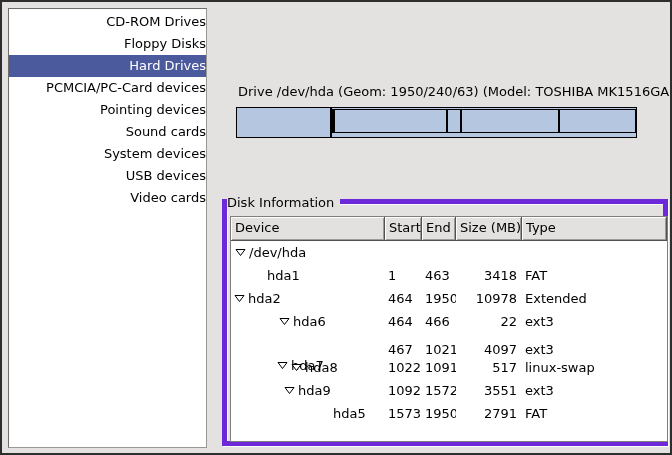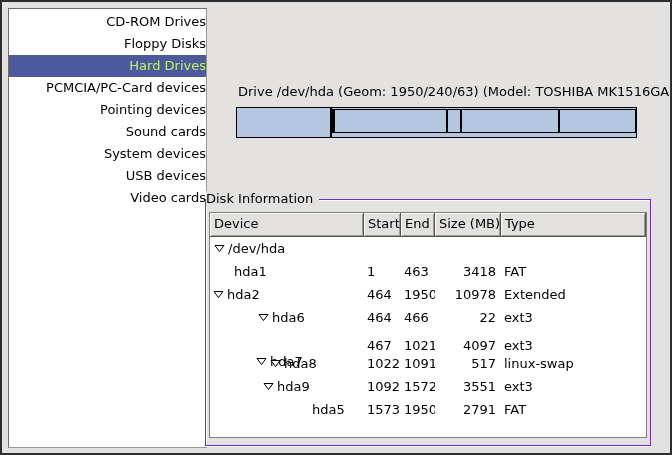--- a/index.html
+++ b/index.html
@@ -24,21 +24,21 @@
     padding-top:2px;
     overflow:hidden;
     text-align:right;
   }
   .side-item{
     height:22px;line-height:22px;
     padding-left:4px;
     white-space:nowrap;
     cursor:default;
   }
-  .side-item.selected{background:#4b5a9d;color:#bef264;}
+  .side-item.selected{background:#4b5a9d;color:#ffffff;}
   
   .drive-title{
     position:absolute;left:236px;top:82px;
     white-space:nowrap;
   }
   
   .pbar{
     position:absolute;left:234px;top:105px;
     width:401px;height:31px;
     display:flex;
@@ -51,23 +51,23 @@
   .pseg.extended{
     display:flex;
     align-items:flex-start;
   }
   .pseg.logical{
     height:calc(100% - 5px);
     margin-top:1px;
   }
   
   .groupbox{
-    position:absolute;left:203px;top:197px;
+    position:absolute;left:220px;top:197px;
     width:446px;height:247px;
-    border:1px solid #6d28d9;
+    border:5px solid #6d28d9;
     box-shadow:inset 1px 1px 0 #fbfbfa, 1px 1px 0 #fbfbfa;
   }
   .group-label{
     position:absolute;left:0px;top:-9px;
     background:#e3e2e0;
     padding:0 6px 0 0;
     white-space:nowrap;
   }
   
   .disk-table{
@@ -158,21 +158,21 @@
                 </svg>
               </span>
               <span>/dev/hda</span>
             </div>
             <div class="tcell"></div>
             <div class="tcell"></div>
             <div class="tcell num"></div>
             <div class="tcell"></div>
           </div>
           <div class="trow cols">
-            <div class="tcell dev-cell" style="padding-left: 10px;">
+            <div class="tcell dev-cell" style="padding-left: 22px;">
               <span class="expander-box"></span>
               <span>hda1</span>
             </div>
             <div class="tcell">1</div>
             <div class="tcell">463</div>
             <div class="tcell num">3418</div>
             <div class="tcell">FAT</div>
           </div>
           <div class="trow cols">
             <div class="tcell dev-cell" style="">

